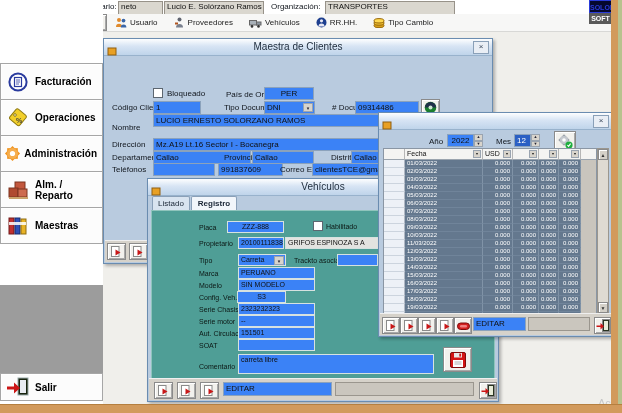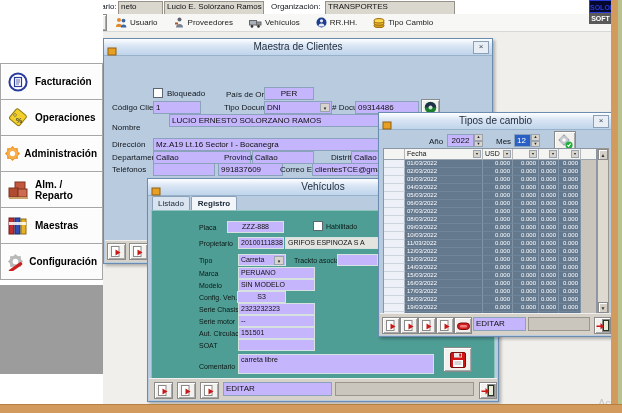--- a/index.html
+++ b/index.html
@@ -8,21 +8,21 @@
   
   .win{position:absolute;background:#b9cbdf;border:1px solid #6a8cb0;box-shadow:2px 2px 3px rgba(0,0,0,.28);}
   .titlebar{position:absolute;left:0;right:0;top:0;height:16px;
     background:linear-gradient(180deg,#fdfeff,#d7e4f4 45%,#bfd4ea);border-bottom:1px solid #98b2cc;}
   .ticon{position:absolute;left:3px;top:3px;width:10px;height:10px;}
   .ttext{position:absolute;left:0;right:0;top:2px;text-align:center;font-size:10px;color:#1c2a3a;}
   .closebtn{position:absolute;right:3px;top:2px;width:14px;height:11px;background:#e9eef5;
     border:1px solid #8aa0b8;font-size:8px;line-height:9px;text-align:center;color:#39465a;}
   
   .lbl{position:absolute;font-size:8px;color:#10151c;white-space:nowrap;}
-  .fld{position:absolute;height:13px;background:#c4b5fd;border:1px solid #8ba2bc;font-size:8px;
+  .fld{position:absolute;height:13px;background:#3b82f6;border:1px solid #8ba2bc;font-size:8px;
        line-height:11px;padding:0 2px;color:#101010;white-space:nowrap;overflow:hidden;box-sizing:border-box;}
   .fld.gray{background:#e3e3e0;}
   .fld.center{text-align:center;}
   .chk{position:absolute;width:10px;height:10px;background:#fff;border:1px solid #5c6670;box-sizing:border-box;}
   .selarrow{position:absolute;right:1px;top:1px;width:10px;height:9px;background:#d8d4cc;border:1px solid #9aa4b0;
        font-size:5px;line-height:8px;text-align:center;color:#223;box-sizing:border-box;}
   .spin{position:absolute;width:9px;height:13px;display:flex;flex-direction:column;box-sizing:border-box;}
   .spin span{flex:1;background:#d8d4cc;border:1px solid #9aa4b0;font-size:4px;line-height:4px;
        text-align:center;color:#223;box-sizing:border-box;}
   .navbtn{position:absolute;width:17px;height:15px;background:#f2f1ed;border:1px solid #8a8a8a;
@@ -196,67 +196,66 @@
       <span class="ic">
         <svg width="22" height="20" viewBox="0 0 22 20">
             <rect x="2" y="2" width="5" height="16" fill="#c23030" stroke="#701818"></rect>
             <rect x="8" y="2" width="5" height="16" fill="#2f4fb4" stroke="#182a6e"></rect>
             <rect x="14" y="3" width="5" height="15" fill="#e8b225" stroke="#8f6c10"></rect>
             <rect x="2" y="6" width="17" height="3" fill="#fff" opacity="0.85"></rect>
           </svg>
       </span>
       <span class="tx">Maestras</span>
     </div>
-    <div class="side-item">
-      <span class="ic">
-        <svg width="21" height="19" viewBox="0 0 16 16">
-            <rect x="3.5" y="3.5" width="9" height="9" fill="#b9b9b9"></rect>
-            <rect x="3.5" y="3.5" width="9" height="9" fill="#b9b9b9" transform="rotate(45 8 8)"></rect>
-            <circle cx="8" cy="8" r="2.4" fill="#fff"></circle>
-            <rect x="1" y="11.5" width="13" height="2.6" rx="1" fill="#cc2020" transform="rotate(-35 8 12)"></rect>
-          </svg>
-      </span>
-      <span class="tx">Configuración</span>
-    </div>
   </div>
   <div style="position:absolute;left:0;top:285px;width:103px;height:89px;background:#9c9c9c;"></div>
+  <div class="side-item" style="position:absolute;left:0;top:374px;width:103px;height:28px;">
+    <span class="ic">
+      <svg width="24" height="20" viewBox="0 0 24 20">
+          <rect x="12" y="1" width="10" height="17" fill="#18240f" stroke="#9aa"></rect>
+          <rect x="14" y="3" width="6" height="13" fill="#e8ecf2"></rect>
+          <path d="M1 9.5 h7 v-4 l6 5.5 -6 5.5 v-4 h-7z" fill="#cc1616"></path>
+        </svg>
+    </span>
+    <span class="tx">Salir</span>
+  </div>
 </div>
 
 <div class="win" style="left:103px;top:38px;width:388px;height:224px;z-index:2;">
   <div class="titlebar">
     <span class="ticon"><svg width="10" height="10">
           <rect x="1" y="2" width="8" height="7" fill="#e8a024" stroke="#8f5e10"></rect>
         </svg></span>
     <span class="ttext">Maestra de Clientes</span>
     <span class="closebtn">×</span>
   </div>
   <span class="chk" style="left:49px;top:49px;"></span>
   <span class="lbl" style="left:63px;top:50px;">Bloqueado</span>
   <span class="lbl" style="left:122px;top:51px;">País de Origen</span>
   <span class="fld center" style="left:160px;top:48px;width:50px;">PER</span>
 
   <span class="lbl" style="left:8px;top:64px;">Código Cliente</span>
   <span class="fld" style="left:49px;top:62px;width:48px;">1</span>
   <span class="lbl" style="left:120px;top:64px;">Tipo Documento</span>
-  <span class="fld" style="left:160px;top:62px;width:68px;">
+  <span class="fld" style="left:160px;top:62px;width:51px;">
     <span>DNI</span>
     <span class="selarrow">▾</span>
   </span>
   <span class="lbl" style="left:228px;top:64px;"># Documento</span>
   <span class="fld" style="left:251px;top:62px;width:64px;">09314486</span>
   <span class="navbtn" style="left:317px;top:60px;">
     <svg width="13" height="13" viewBox="0 0 13 13">
         <circle cx="6.5" cy="6.5" r="5.8" fill="#1a7e2e"></circle>
         <path d="M1 6.5 a5.5 5.5 0 0 1 11 0z" fill="#20304a"></path>
         <circle cx="6.5" cy="6.5" r="2" fill="#cfe6d4"></circle>
       </svg>
   </span>
 
   <span class="lbl" style="left:8px;top:84px;">Nombre</span>
-  <span class="fld" style="left:49px;top:75px;width:286px;margin-left:16px;">LUCIO ERNESTO SOLORZANO RAMOS</span>
+  <span class="fld" style="left:49px;top:75px;width:286px;">LUCIO ERNESTO SOLORZANO RAMOS</span>
   <span class="lbl" style="left:8px;top:101px;">Dirección</span>
   <span class="fld" style="left:49px;top:99px;width:286px;">Mz.A19 Lt.16 Sector I - Bocanegra</span>
 
   <span class="lbl" style="left:8px;top:114px;">Departamento</span>
   <span class="fld" style="left:49px;top:112px;width:98px;">Callao</span>
   <span class="lbl" style="left:120px;top:114px;">Provincia</span>
   <span class="fld" style="left:148px;top:112px;width:62px;">Callao</span>
   <span class="lbl" style="left:227px;top:114px;">Distrito</span>
   <span class="fld" style="left:247px;top:112px;width:55px;">Callao</span>
 
@@ -373,21 +372,20 @@
         </svg>
     </span>
   </div>
 </div>
 
 <div class="win" style="left:378px;top:112px;width:233px;height:223px;z-index:4;">
   <div class="titlebar">
     <span class="ticon"><svg width="10" height="10">
           <rect x="1" y="2" width="8" height="7" fill="#e8a024" stroke="#8f5e10"></rect>
         </svg></span>
-    <span class="ttext">Tipos de cambio</span>
     <span class="closebtn">×</span>
   </div>
   <span class="lbl" style="left:50px;top:24px;">Año</span>
   <span class="fld center" style="left:68px;top:21px;width:27px;">2022</span>
   <span class="spin" style="left:95px;top:21px;">
     <span>▲</span>
     <span>▼</span>
   </span>
   <span class="lbl" style="left:117px;top:24px;">Mes</span>
   <span class="fld" style="left:135px;top:21px;width:17px;background:#2a5fc4;color:#fff;">12</span>

